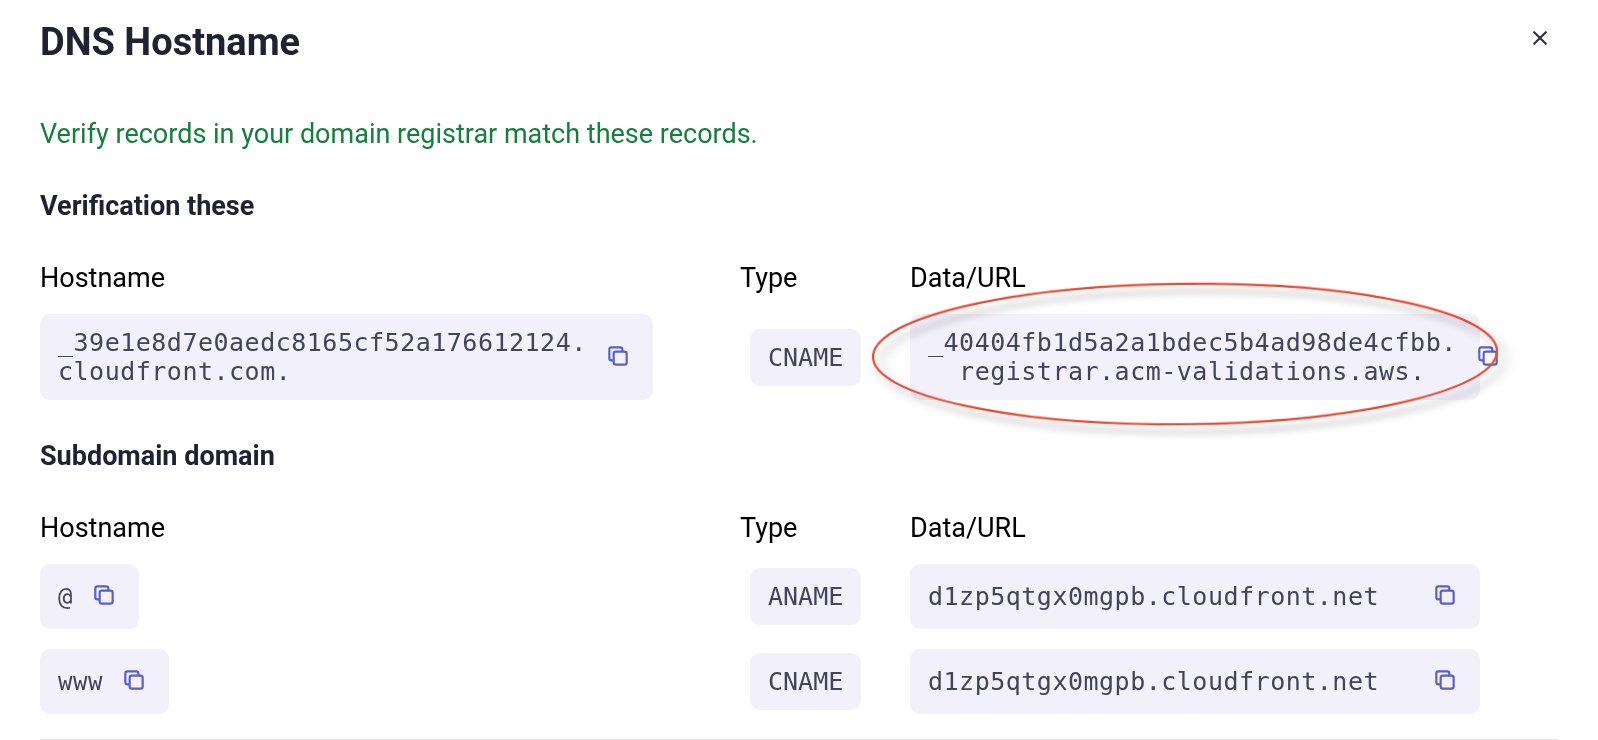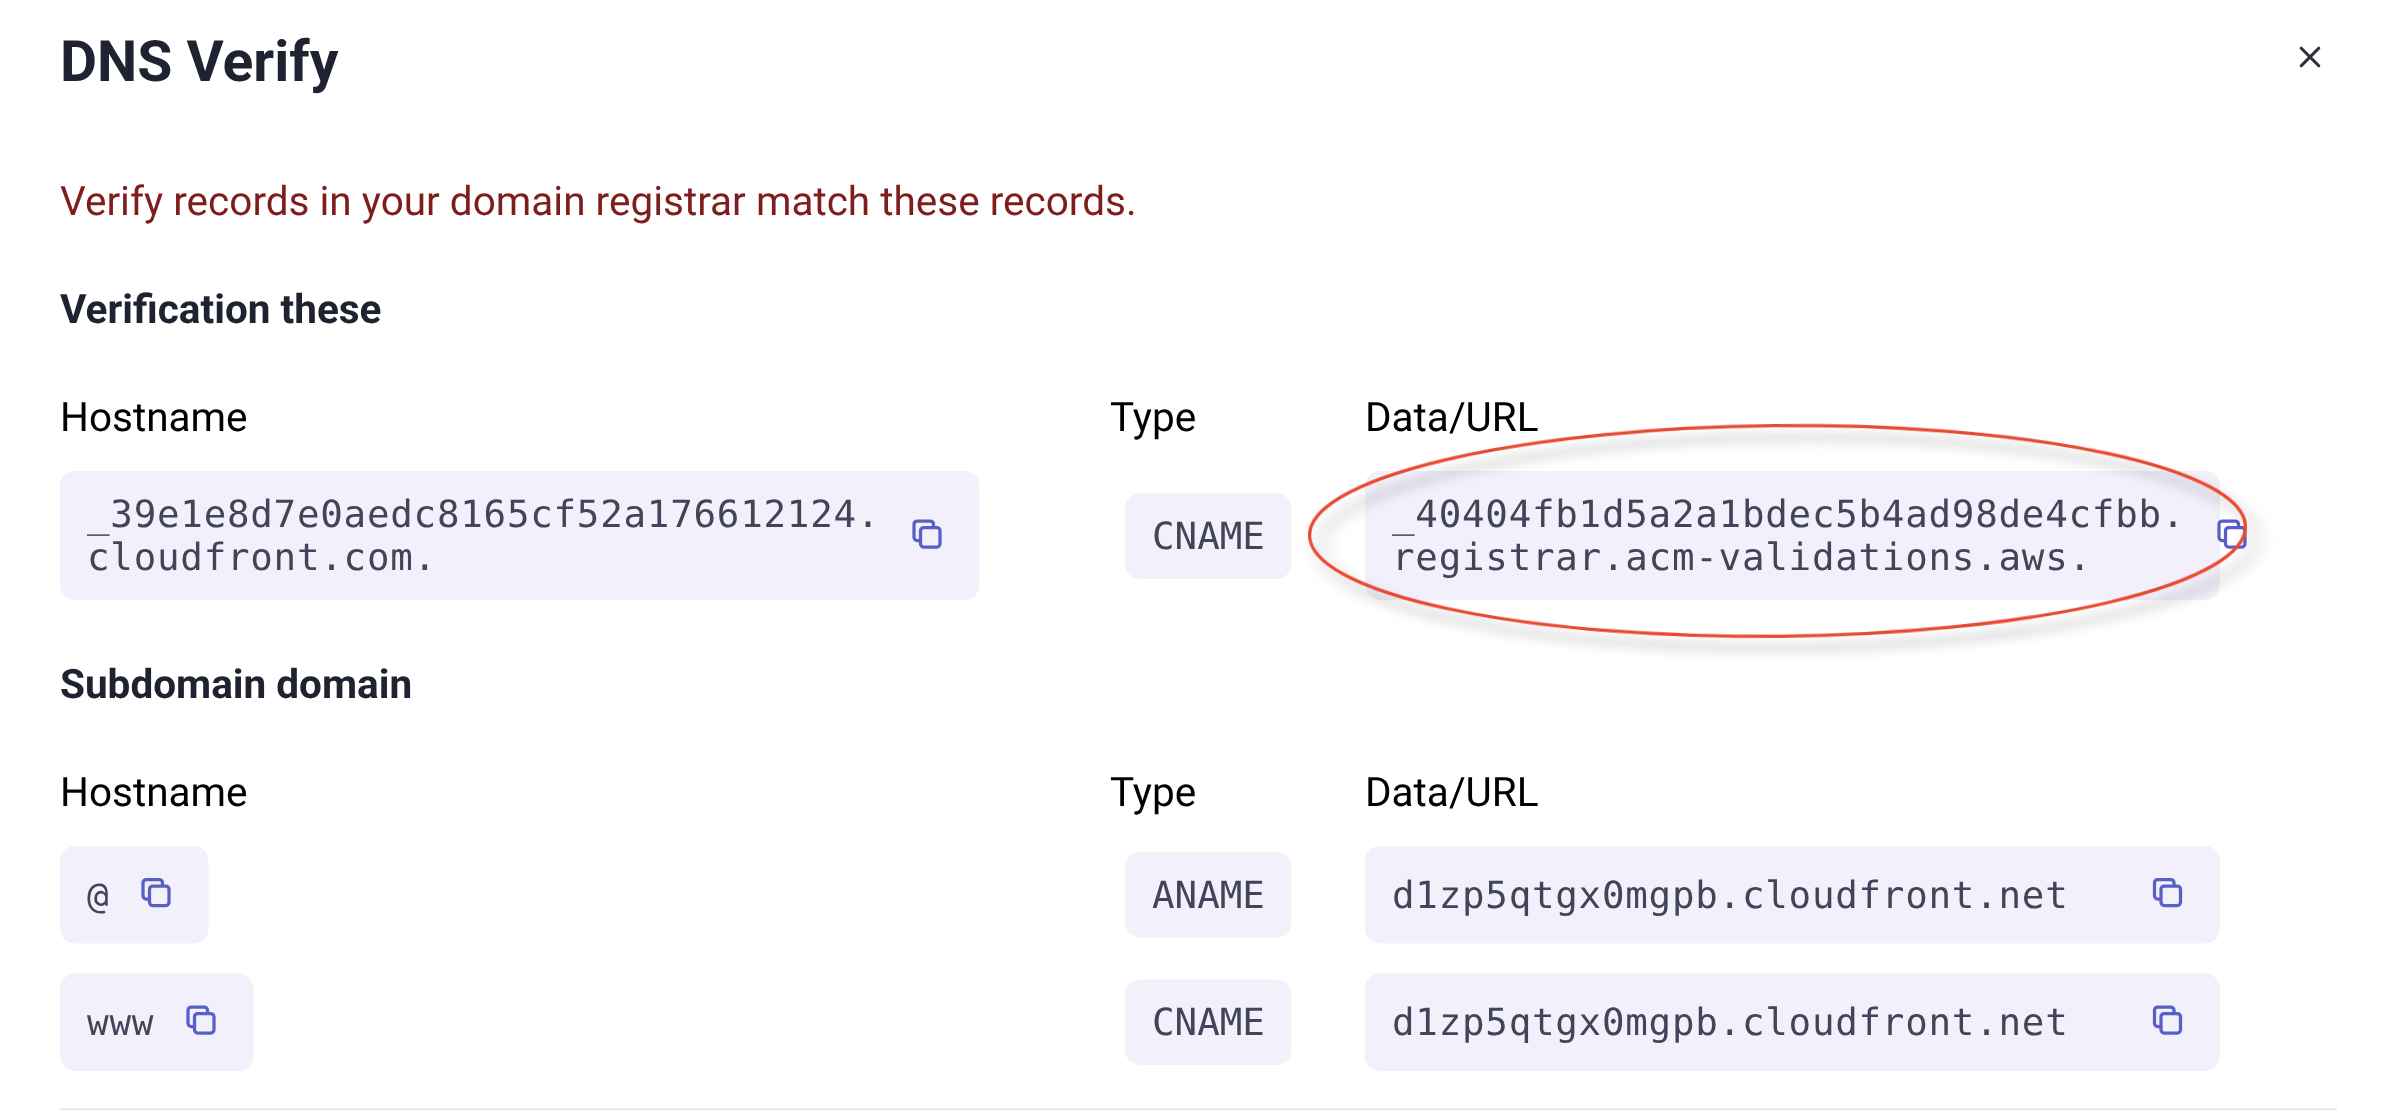--- a/index.html
+++ b/index.html
@@ -37,21 +37,21 @@
     top: 20px;
   }
   .close-btn svg {
     width: 20px;
     height: 20px;
     stroke: #2d2e3a;
     stroke-width: 2.5;
   }
   .description {
     font-size: 27px;
-    color: #7f1d1d;
+    color: #15803d;
     margin-top: 54px;
   }
   .section-title {
     font-size: 27px;
     font-weight: 700;
     color: #1f2230;
     margin-top: 40px;
   }
   .record-grid {
     display: grid;
@@ -136,20 +136,21 @@
   }
   .data-cell {
     justify-self: start;
     width: 100%;
     max-width: 570px;
   }
   .highlight-wrap {
     position: relative;
     display: inline-block;
     width: 100%;
+    text-align: center;
   }
   .highlight-ellipse {
     position: absolute;
     top: -38px;
     left: -50px;
     right: -30px;
     bottom: -32px;
     pointer-events: none;
   }
   .highlight-ellipse svg {
@@ -160,21 +161,21 @@
   .hr {
     border: none;
     border-top: 1px solid #e0e0e6;
     margin-top: 25px;
   }
 </style>
 </head>
 <body>
 
 <div class="header">
-  <h1 class="title">DNS Verify</h1>
+  <h1 class="title">DNS Hostname</h1>
   <button class="close-btn">
     <svg viewBox="0 0 24 24" fill="none">
       <path d="M5 5 L19 19 M19 5 L5 19" stroke="currentColor" stroke-linecap="round"></path>
     </svg>
   </button>
 </div>
 
 <p class="description">Verify records in your domain registrar match these records.</p>
 
 <h2 class="section-title">Verification these</h2>

